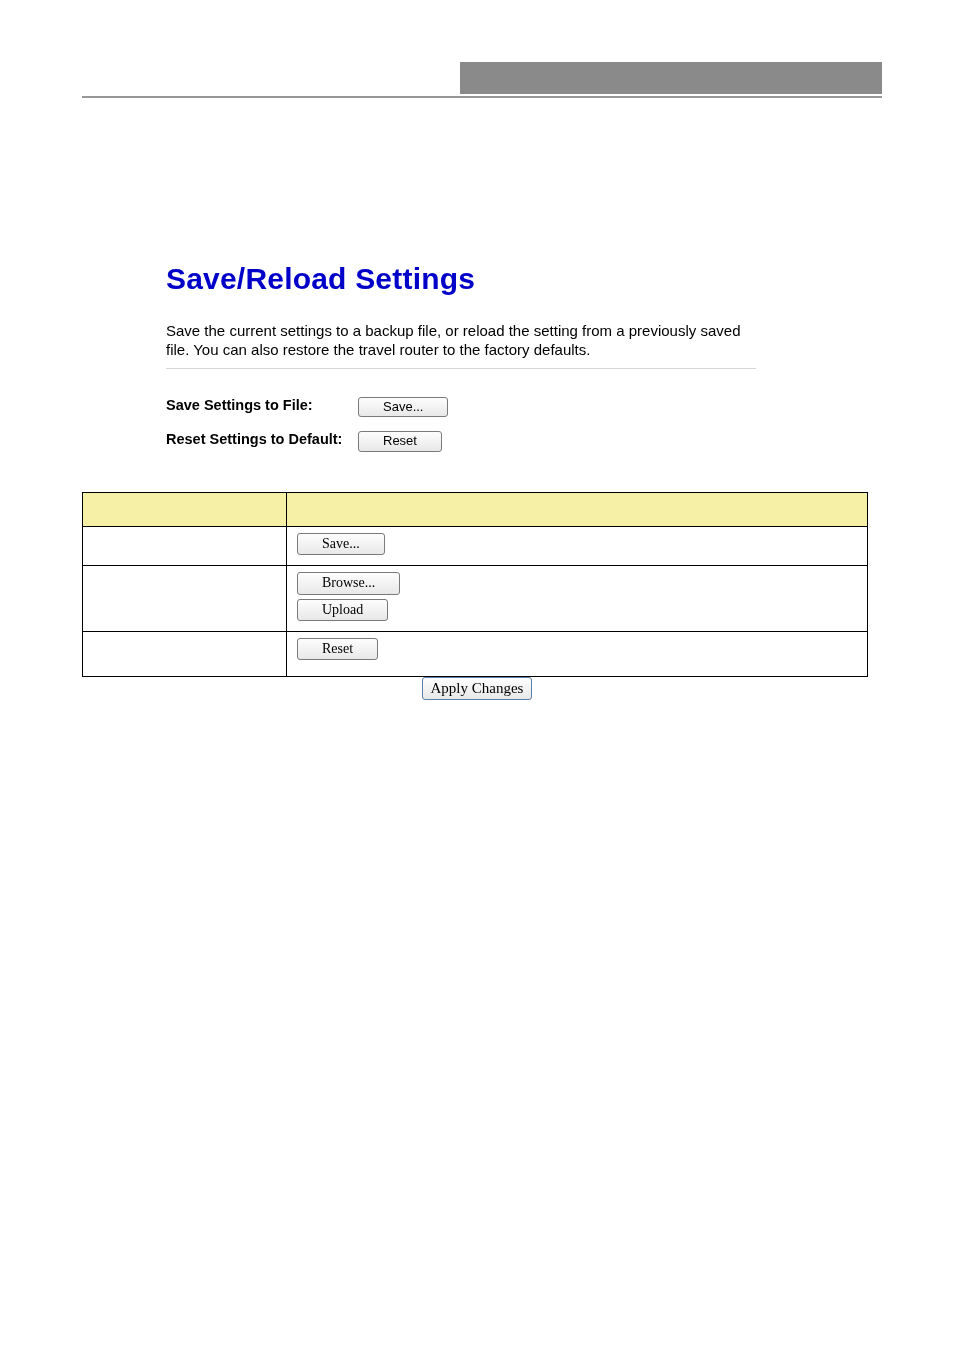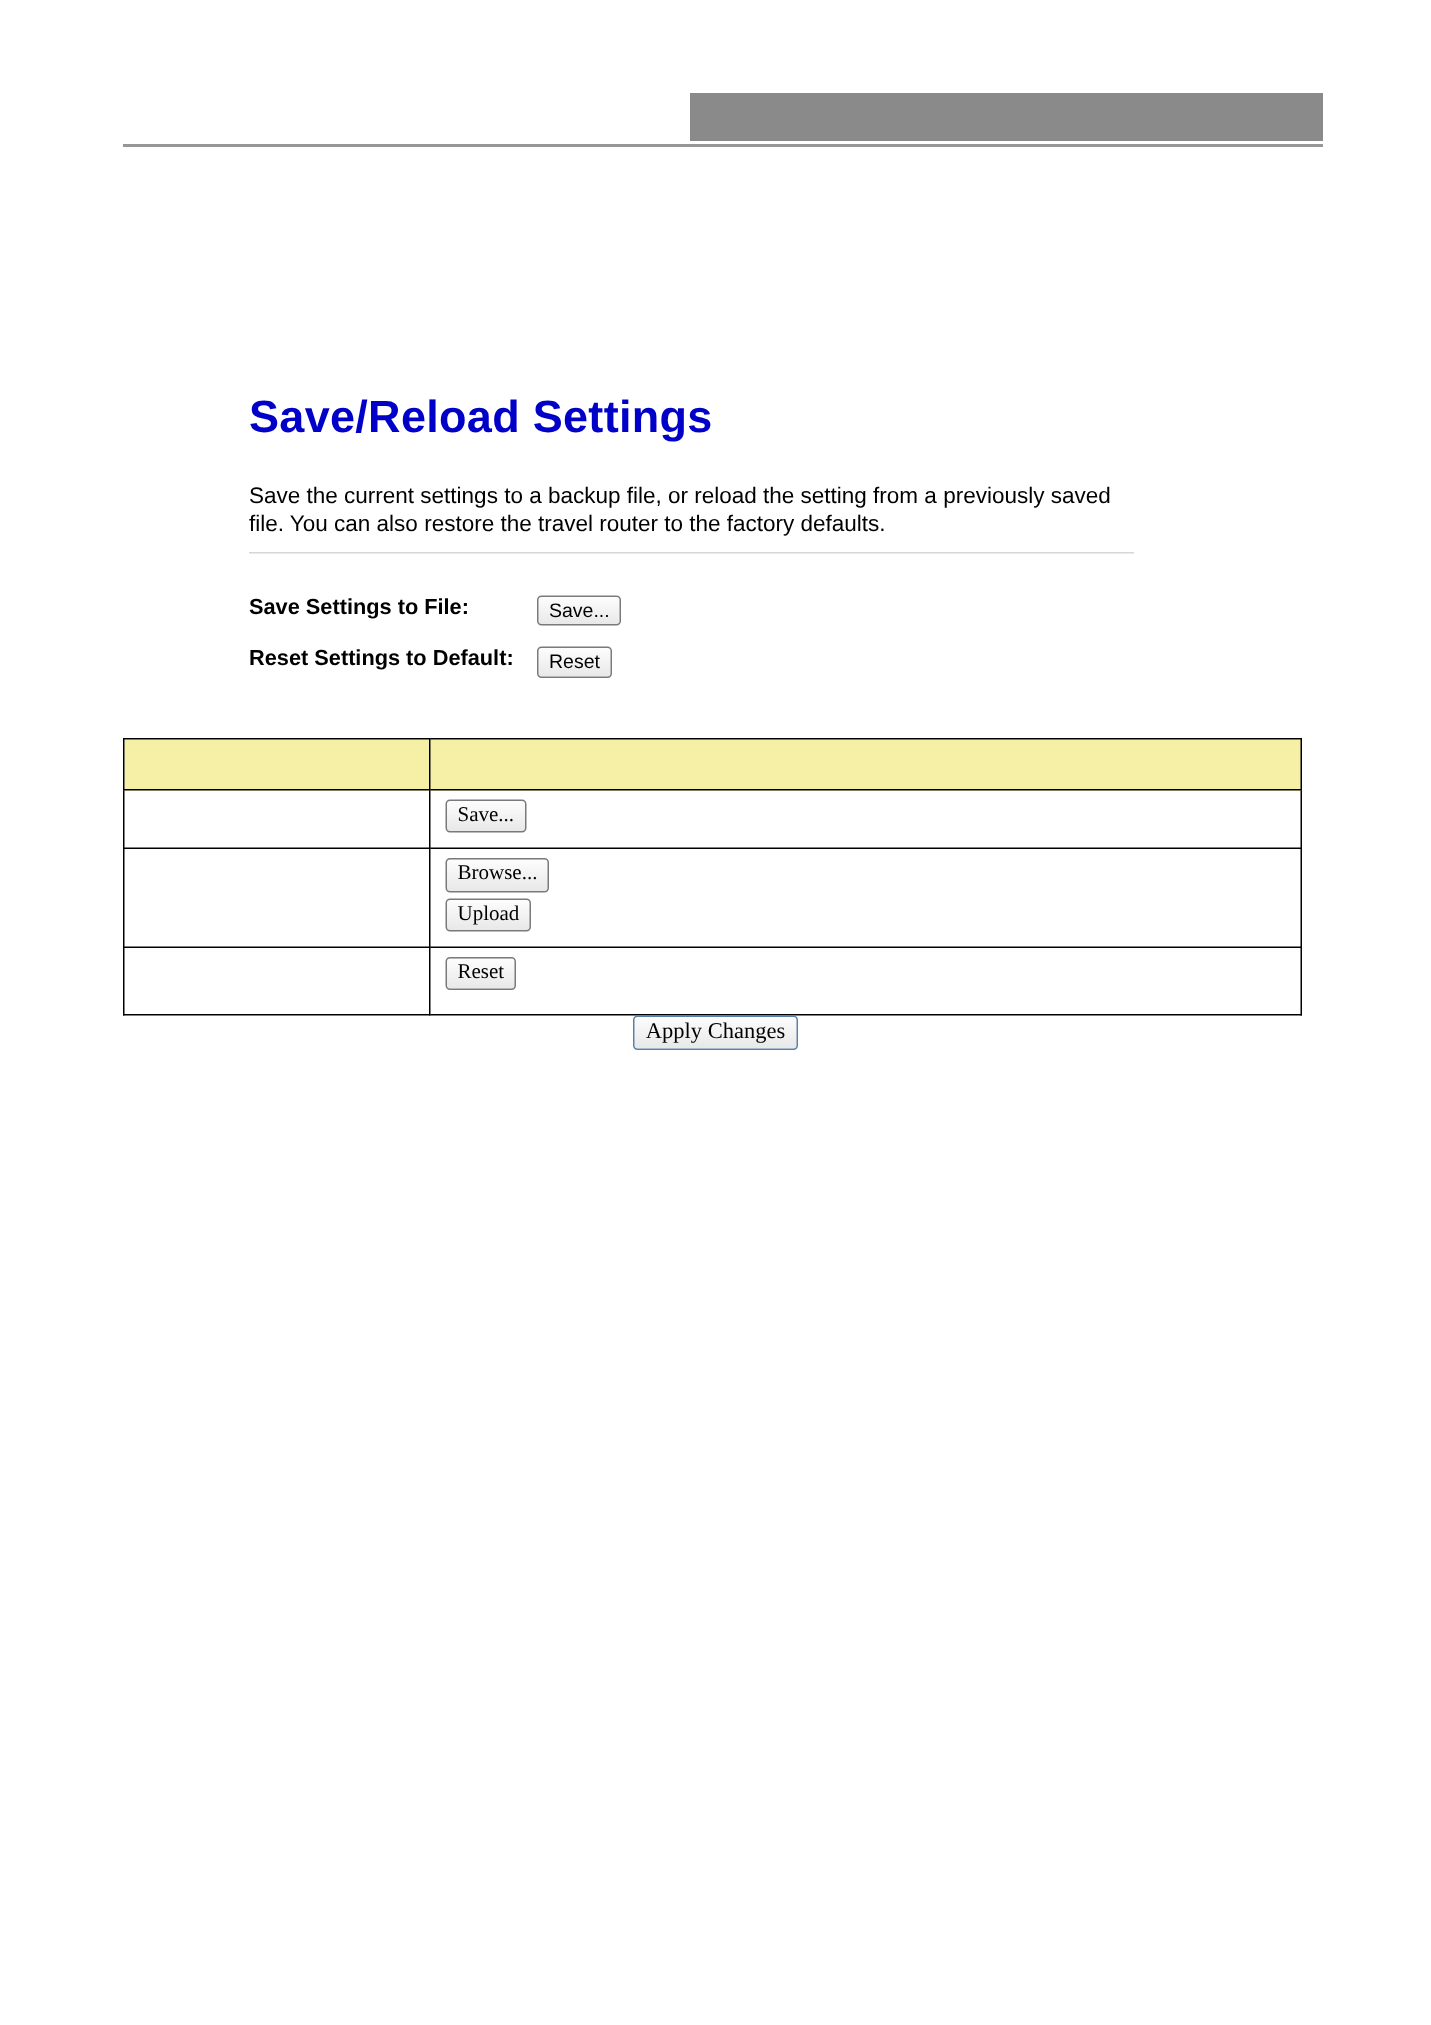--- a/index.html
+++ b/index.html
@@ -50,21 +50,21 @@
   .ui-label {
     width: 192px;
     font-weight: bold;
     font-size: 14.5px;
     line-height: 1.2;
   }
   .ui-controls { display: flex; align-items: center; gap: 8px; }
   .btn {
     font-family: "Times New Roman", Times, serif;
     font-size: 14px;
-    padding: 1px 7px;
+    padding: 1px 24px;
     border: 1px solid #7a7a7a;
     border-radius: 3px;
     background: linear-gradient(#fdfdfd, #e8e8e8);
     cursor: pointer;
     line-height: 1.3;
   }
   .btn-sans {
     font-family: Arial, Helvetica, sans-serif;
     font-size: 13px;
   }

